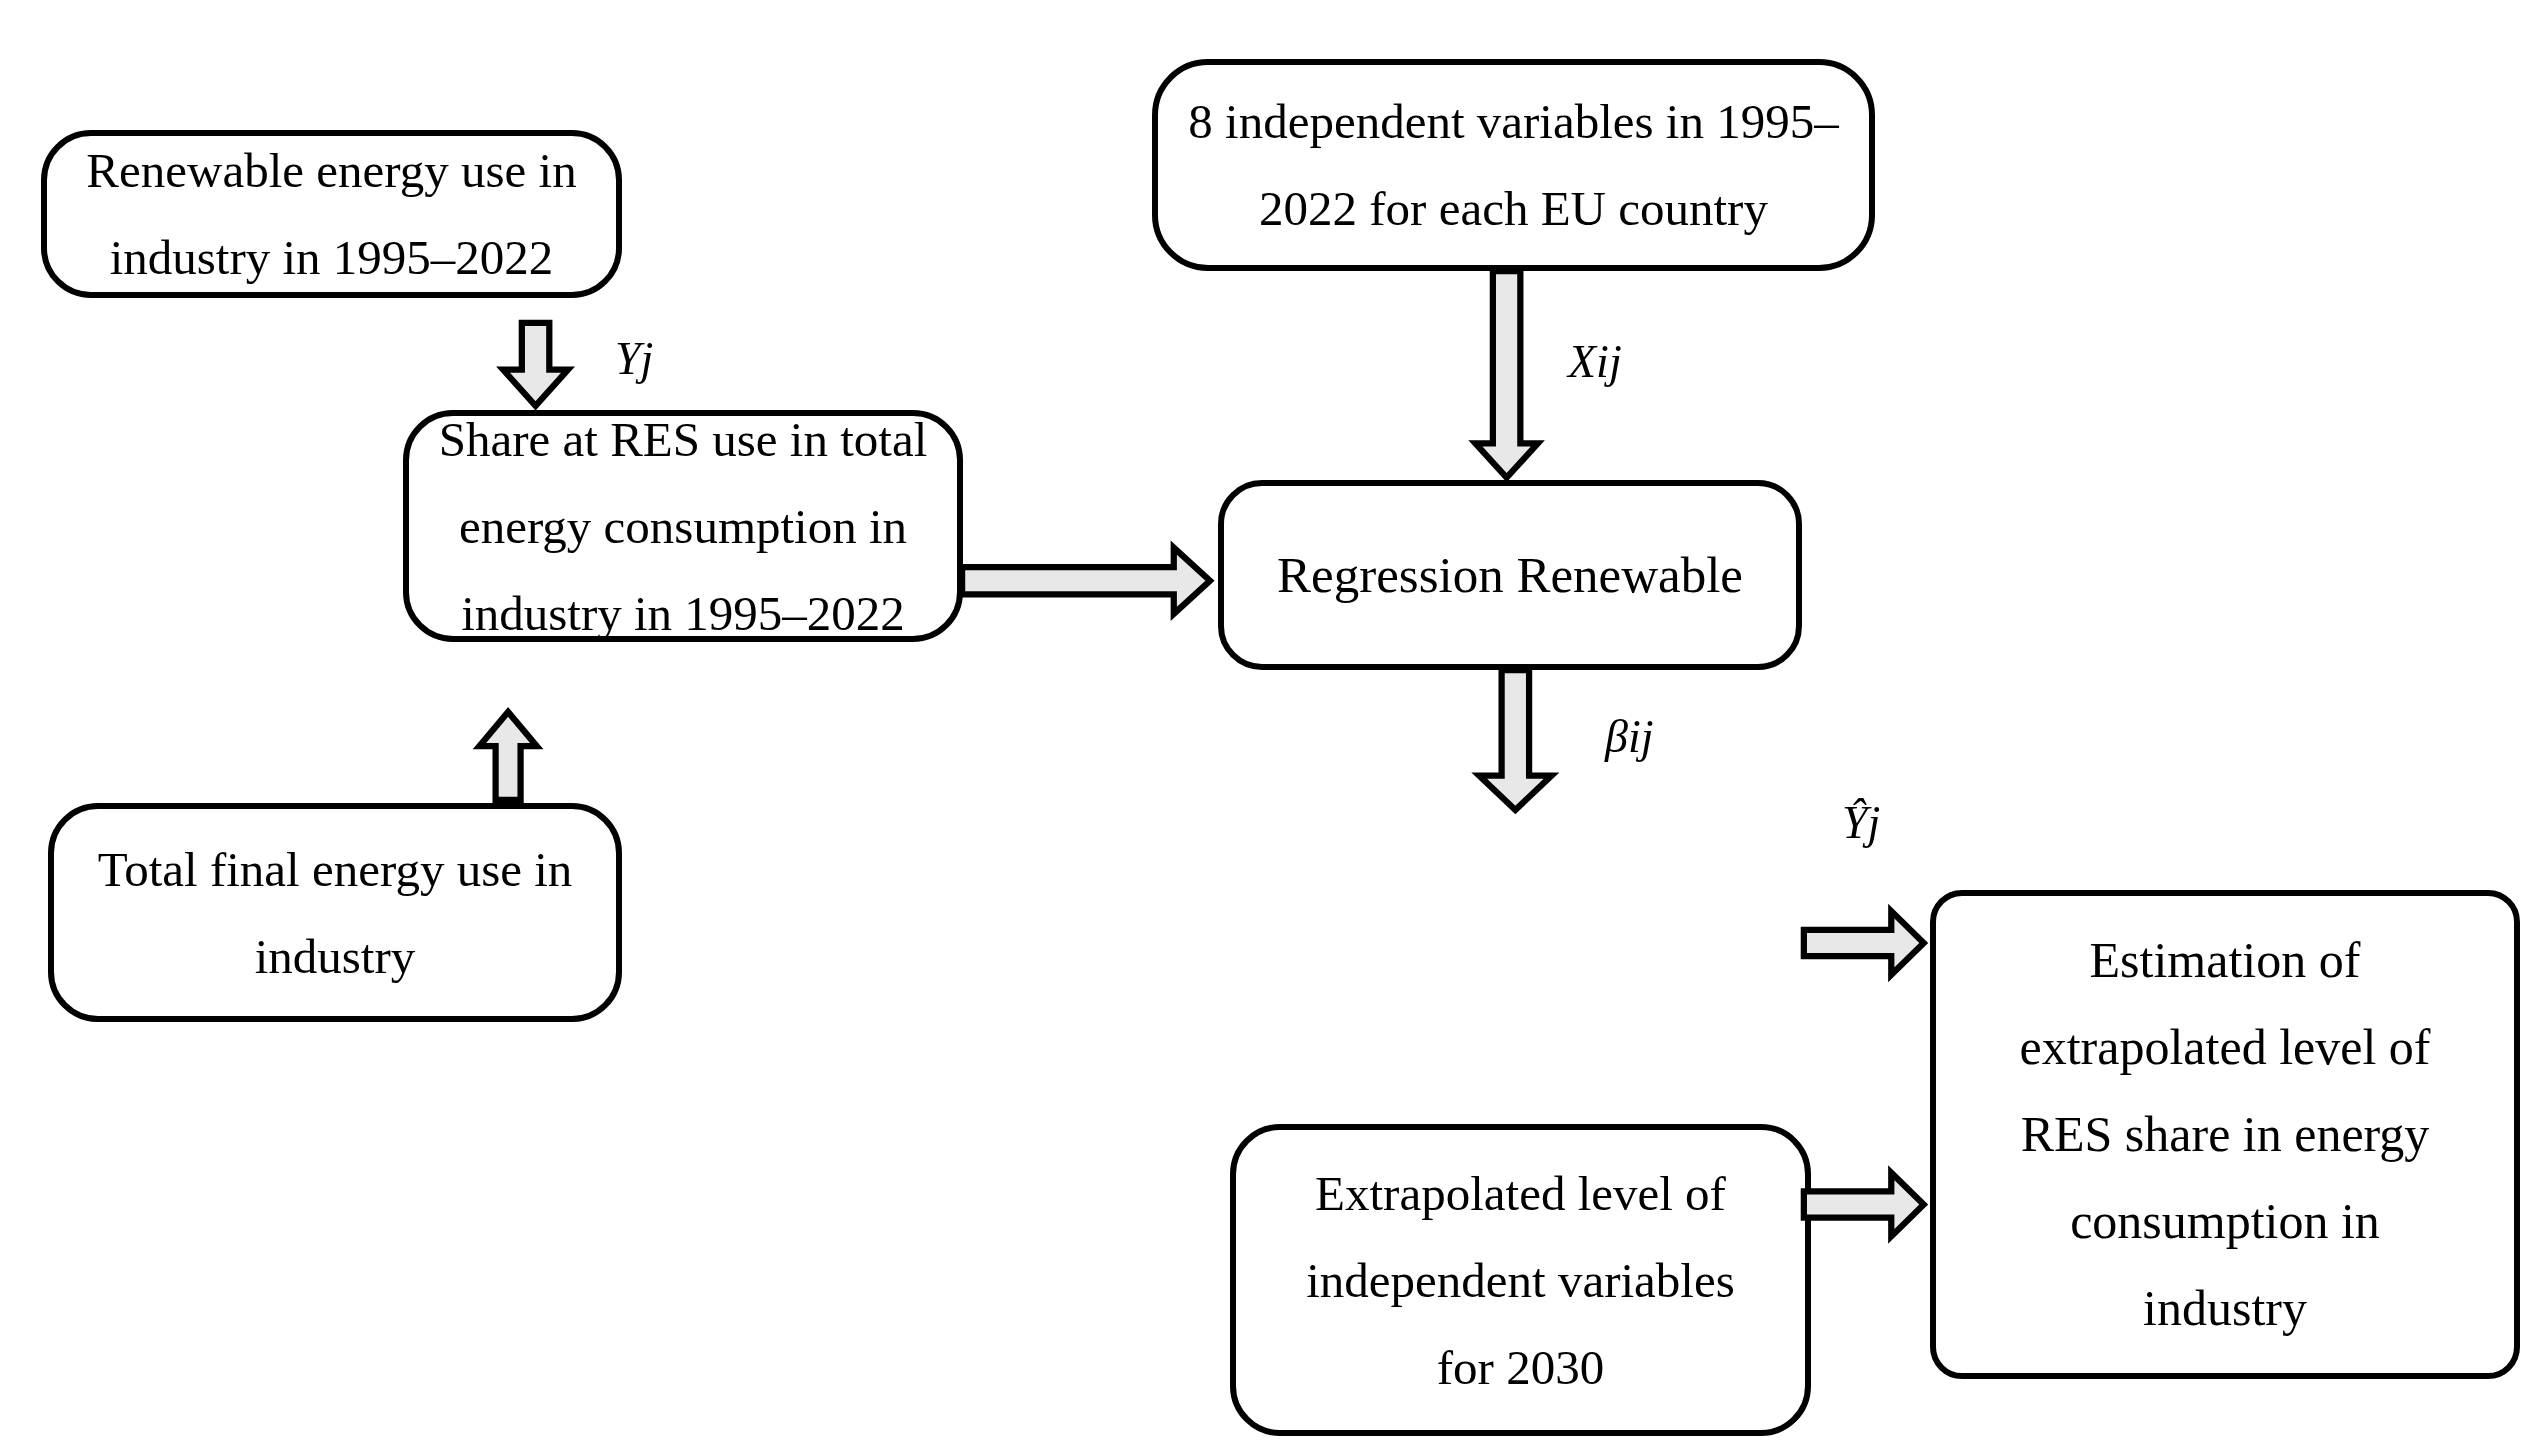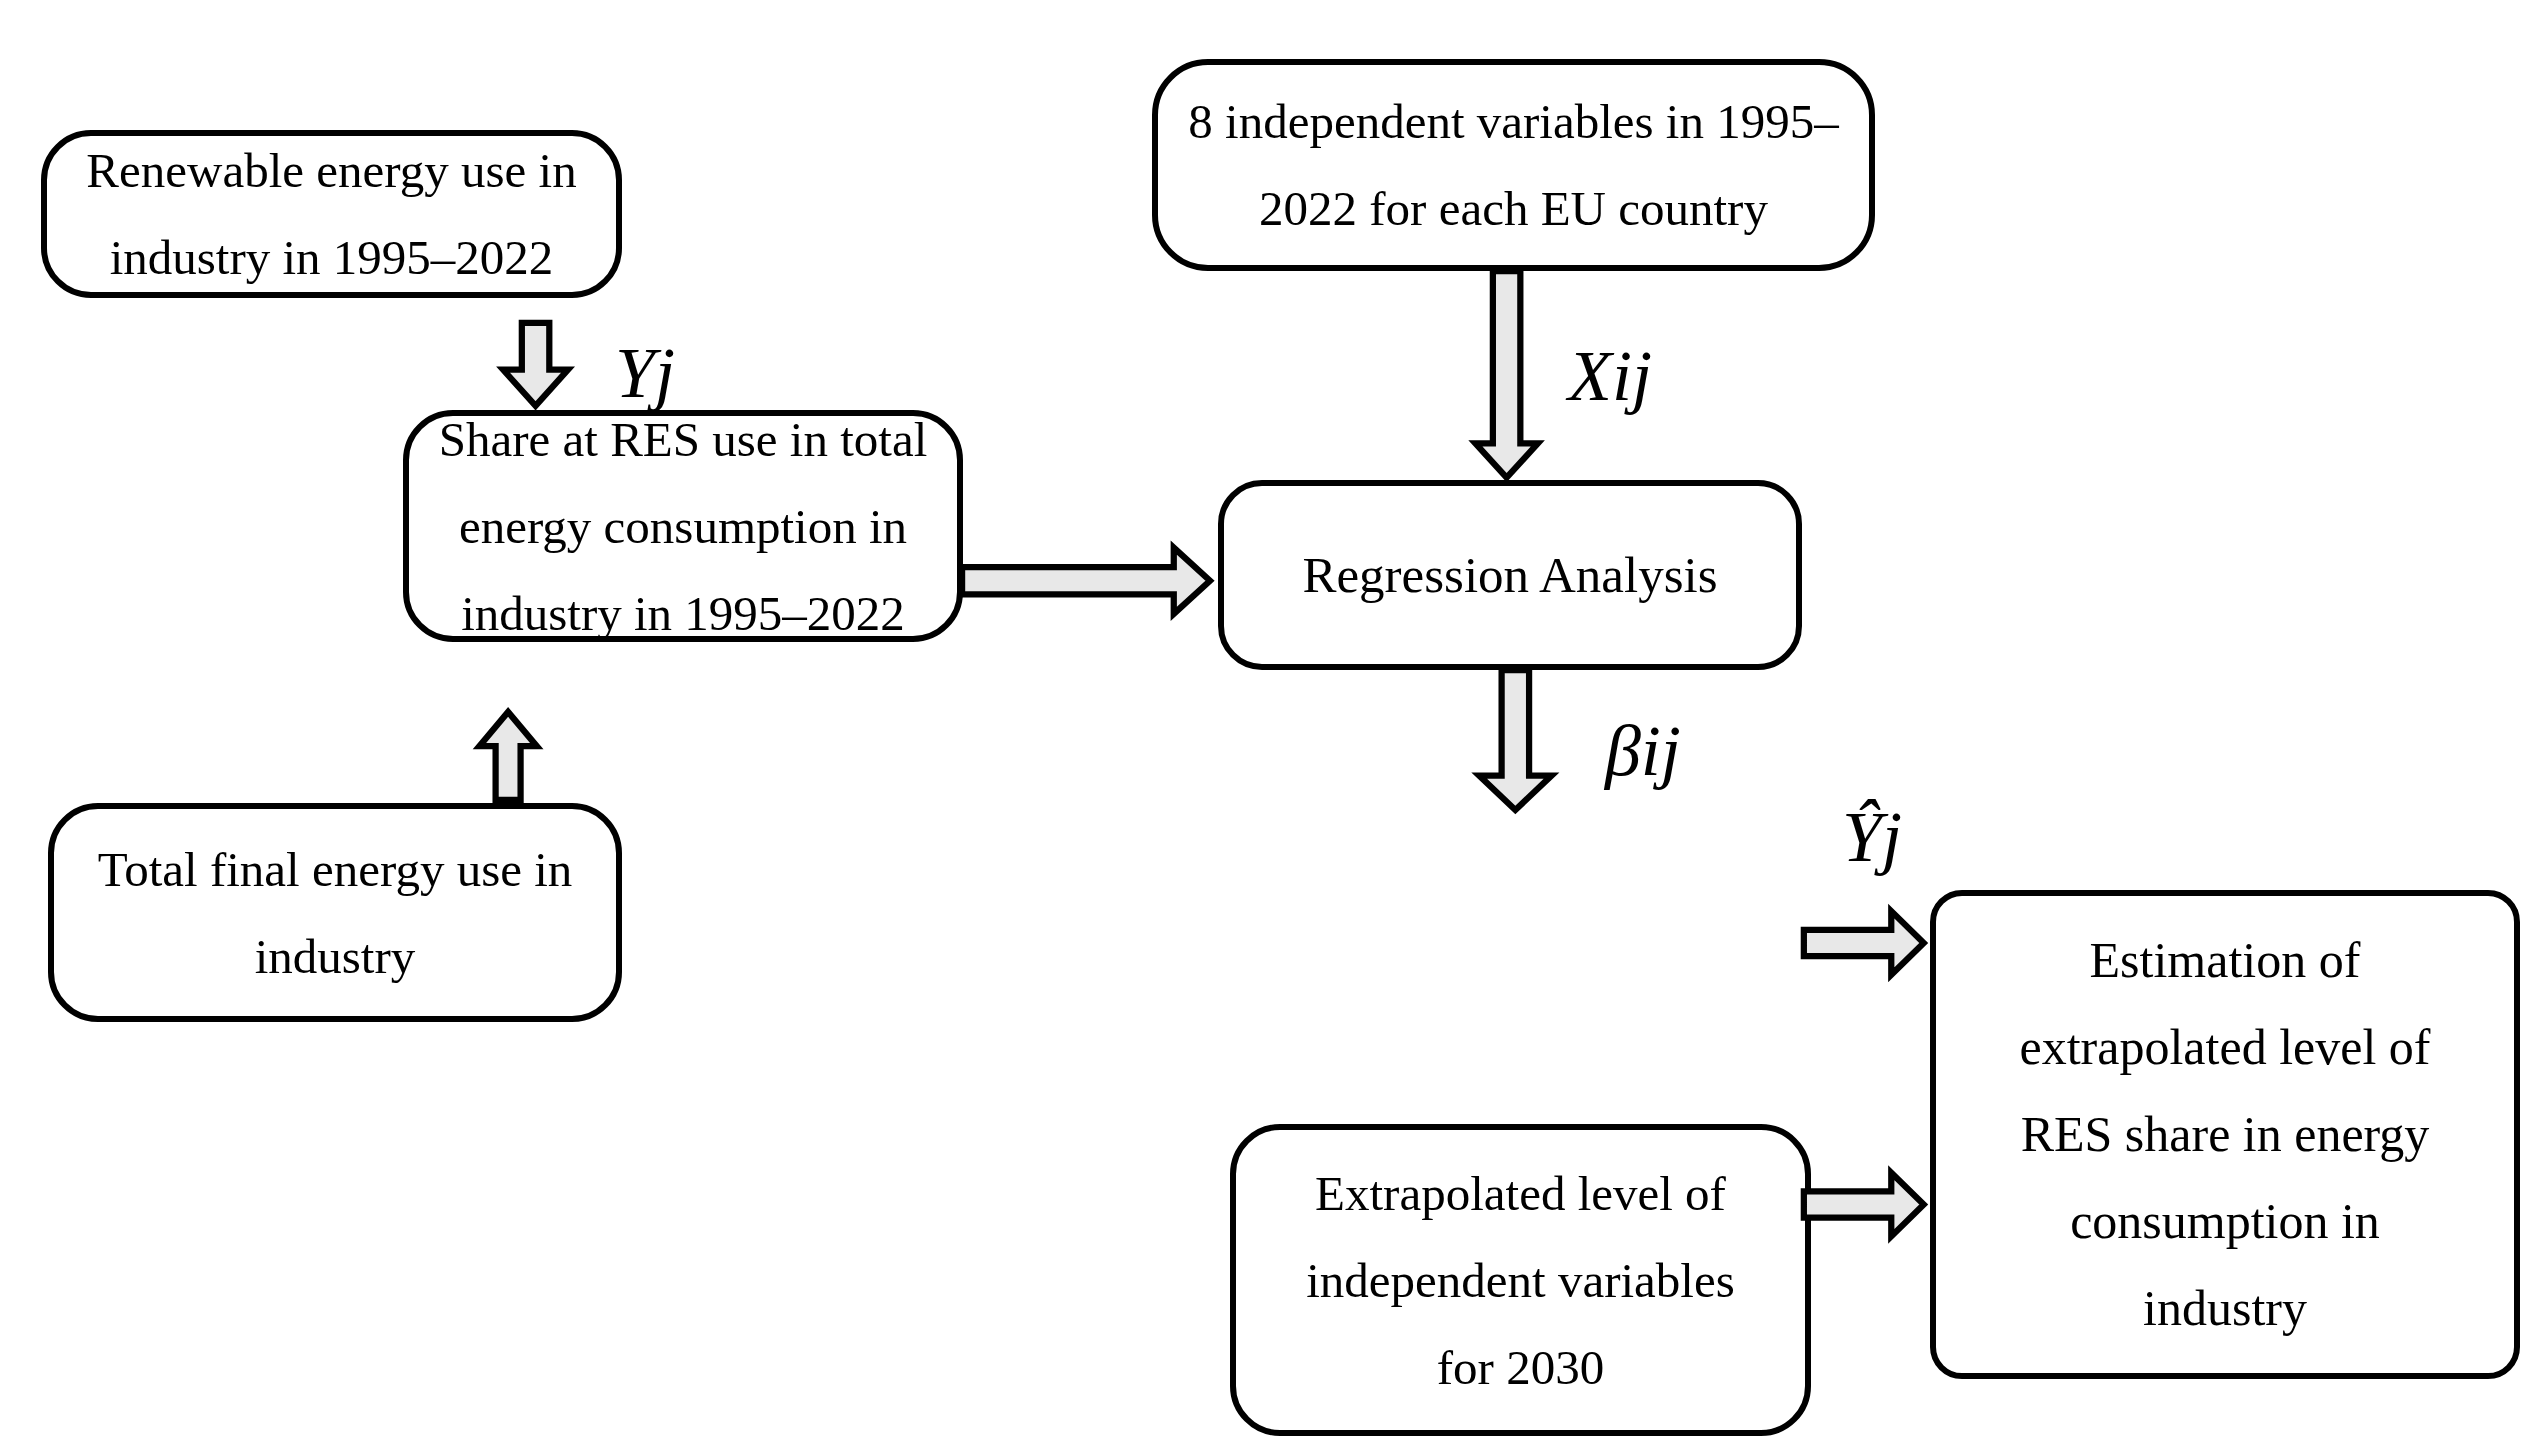--- a/index.html
+++ b/index.html
@@ -37,21 +37,21 @@
   }
   .block-arrow {
     fill: var(--arrow-fill, #e8e8e8);
     stroke: var(--stroke, #000000);
     stroke-width: 10;
     stroke-linejoin: miter;
   }
   .edge-label {
     position: absolute;
     font-style: italic;
-    font-size: 72px;
+    font-size: 46px;
     line-height: 1.1;
     white-space: nowrap;
   }
 </style>
 </head>
 <body>
 
 <div class="canvas">
 
   <div class="node" style="left:41px; top:130px; width:581px; height:168px;">Renewable energy use in
@@ -60,21 +60,21 @@
   <div class="node" style="left:1152px; top:59px; width:723px; height:212px; border-radius:56px;">8 independent variables in 1995–
 2022 for each EU country</div>
 
   <div class="node" style="left:403px; top:410px; width:560px; height:232px;">Share at RES use in total
 energy consumption in
 industry in 1995–2022</div>
 
   <div class="node" style="left:48px; top:803px; width:574px; height:219px;">Total final energy use in
 industry</div>
 
-  <div class="node node--regression" style="left:1218px; top:480px; width:584px; height:190px; border-radius:44px;">Regression Analysis</div>
+  <div class="node node--regression" style="left:1218px; top:480px; width:584px; height:190px; border-radius:44px;">Regression Renewable</div>
 
 
   <div class="node" style="left:1230px; top:1124px; width:581px; height:312px;">Extrapolated level of
 independent variables
 for 2030</div>
 
   <div class="node node--estimation" style="left:1930px; top:890px; width:590px; height:489px;">Estimation of
 extrapolated level of
 RES share in energy
 consumption in

